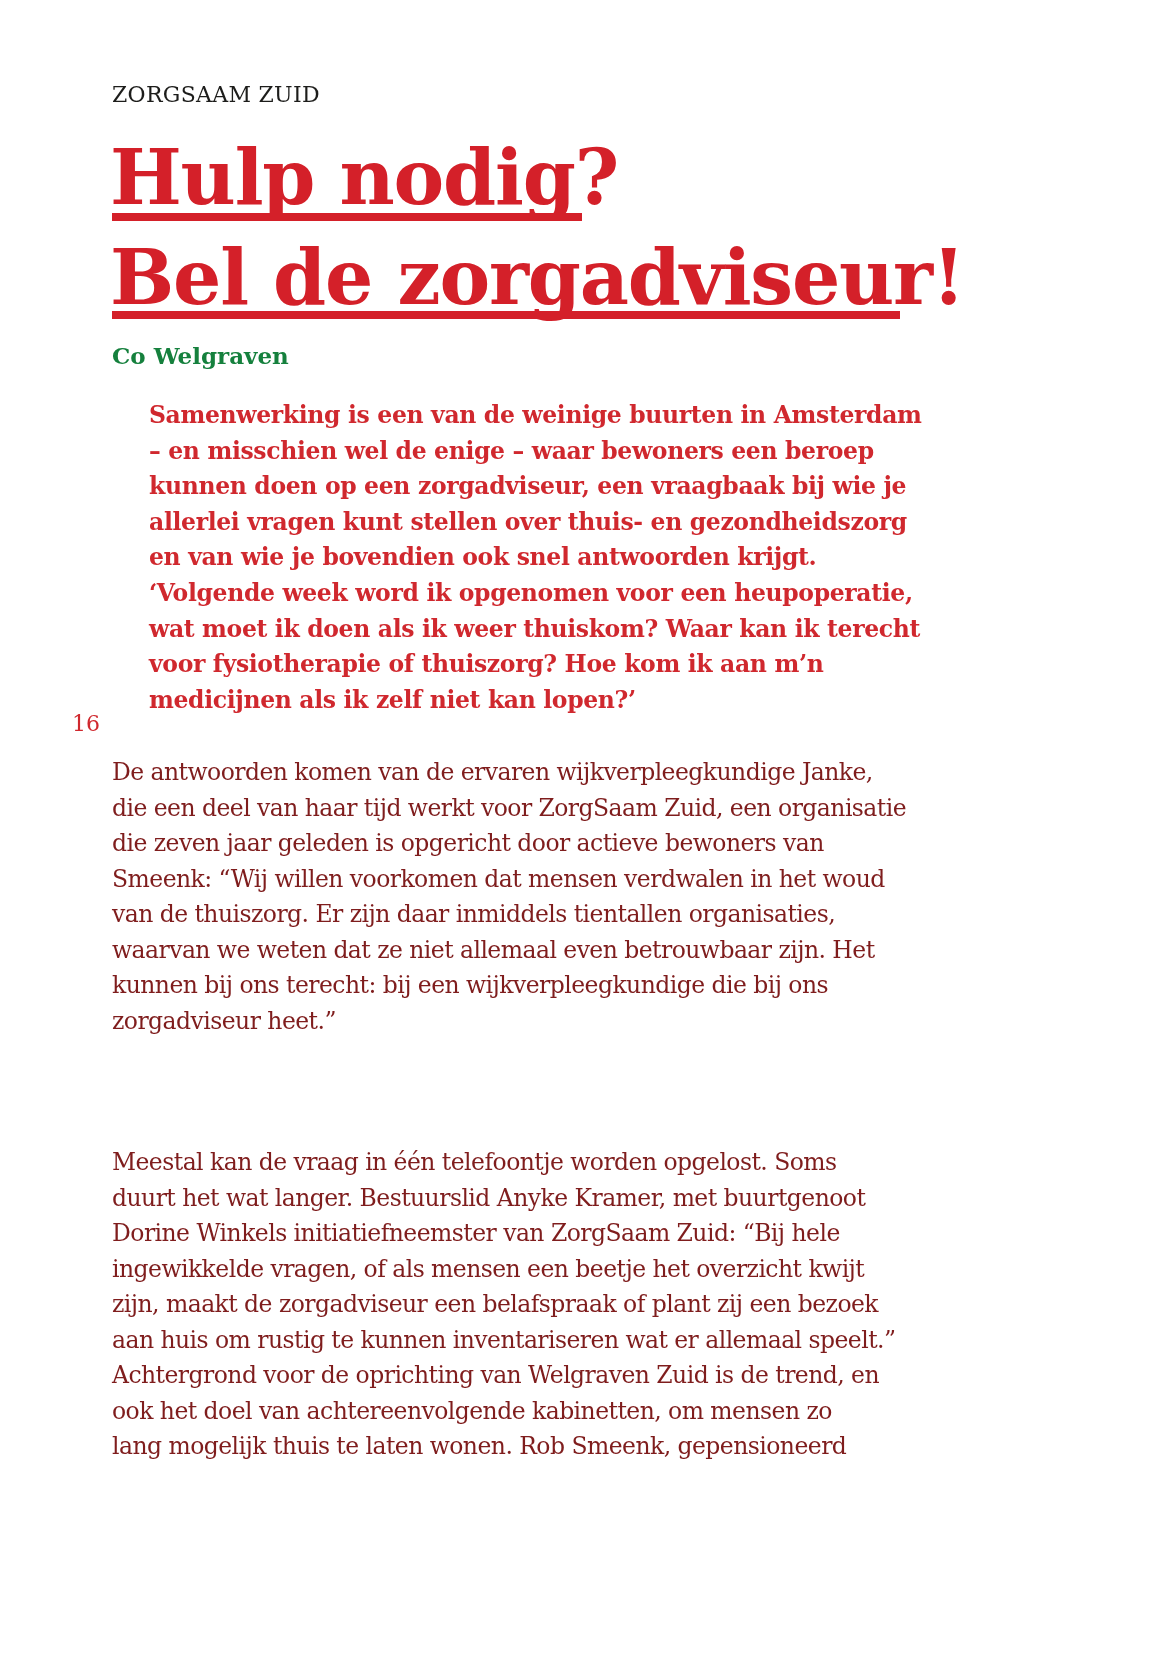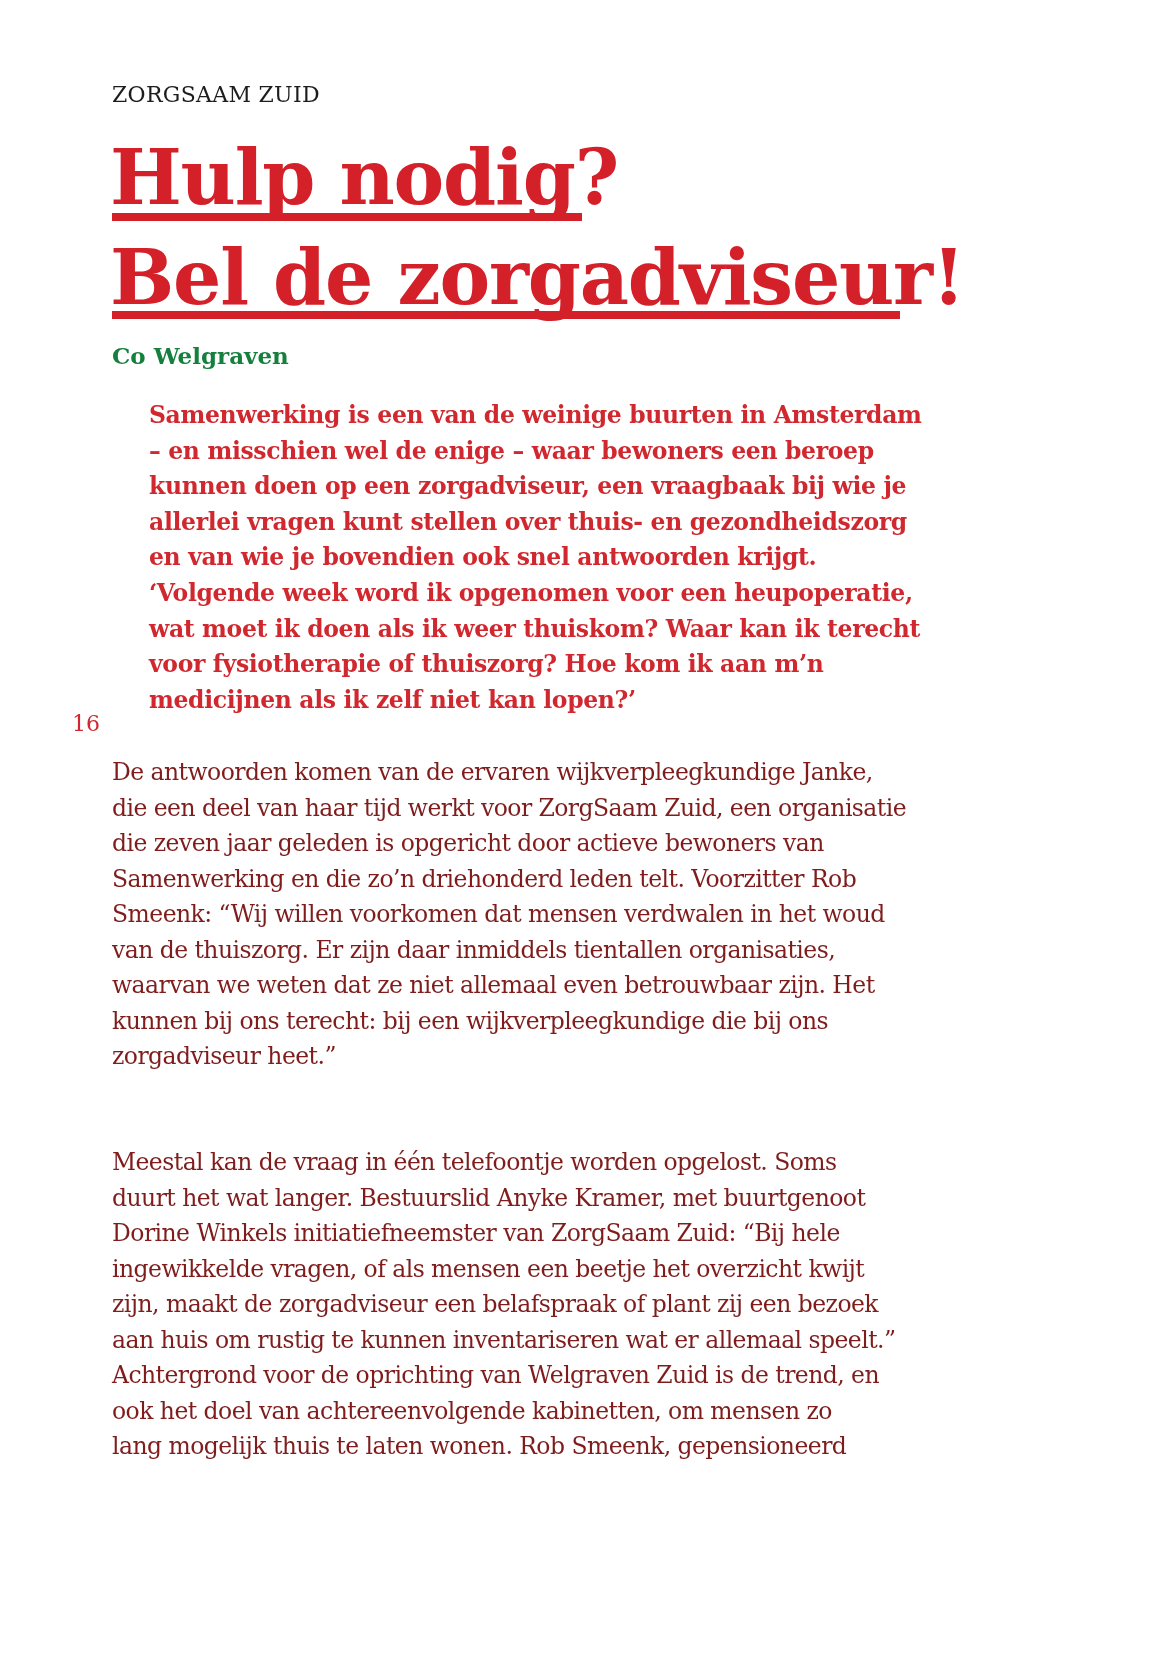--- a/index.html
+++ b/index.html
@@ -142,21 +142,20 @@
     <span class="line">voor fysiotherapie of thuiszorg? Hoe kom ik aan m’n</span>
     <span class="line">medicijnen als ik zelf niet kan lopen?’</span>
   </div>
 
   <div class="page-number">16</div>
 
   <div class="body-para para-1">
     <span class="line">De antwoorden komen van de ervaren wijkverpleegkundige Janke,</span>
     <span class="line">die een deel van haar tijd werkt voor ZorgSaam Zuid, een organisatie</span>
     <span class="line">die zeven jaar geleden is opgericht door actieve bewoners van</span>
-    <span class="line">Samenwerking en die zo’n driehonderd leden telt. Voorzitter Rob</span>
     <span class="line">Smeenk: “Wij willen voorkomen dat mensen verdwalen in het woud</span>
     <span class="line">van de thuiszorg. Er zijn daar inmiddels tientallen organisaties,</span>
     <span class="line">waarvan we weten dat ze niet allemaal even betrouwbaar zijn. Het</span>
     <span class="line">kunnen bij ons terecht: bij een wijkverpleegkundige die bij ons</span>
     <span class="line">zorgadviseur heet.”</span>
   </div>
 
   <div class="body-para para-2">
     <span class="line">Meestal kan de vraag in één telefoontje worden opgelost. Soms</span>
     <span class="line">duurt het wat langer. Bestuurslid Anyke Kramer, met buurtgenoot</span>

